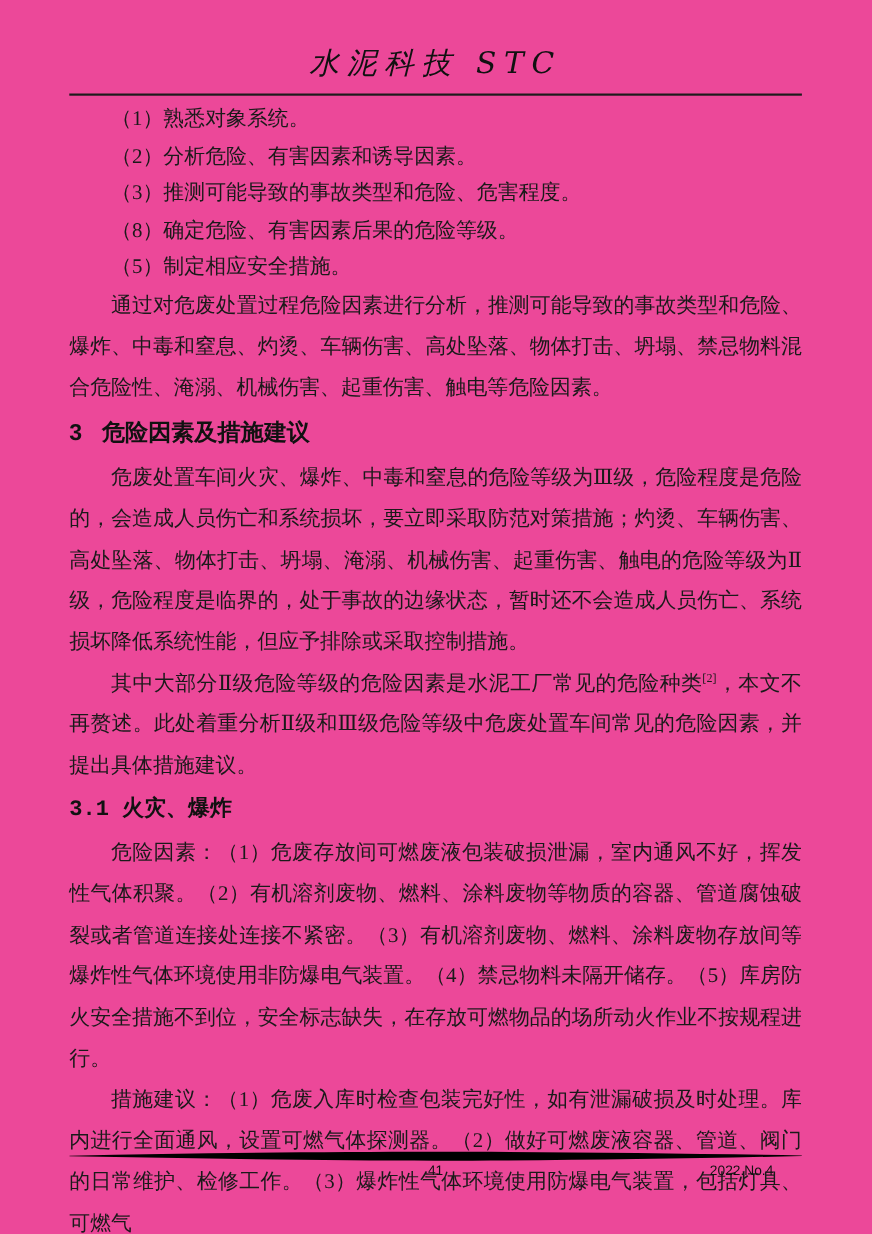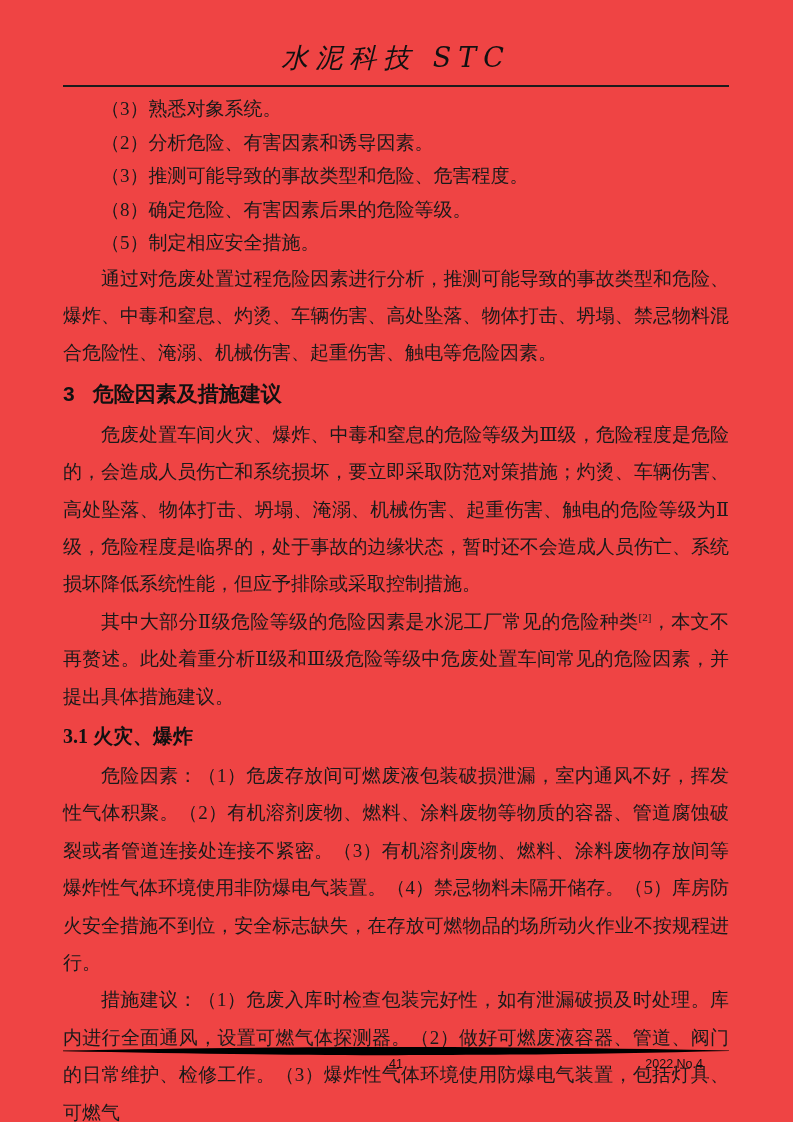--- a/index.html
+++ b/index.html
@@ -2,21 +2,21 @@
 <html lang="zh"><head>
 <meta charset="utf-8">
 <style>
   * { margin: 0; padding: 0; box-sizing: border-box; }
   html, body { background: #e8e8e8; }
   .page {
     position: relative;
     width: 793px;
     height: 1122px;
     margin: 0 auto;
-    background: #ef4444;
+    background: #ec4899;
     overflow: hidden;
     font-family: "Liberation Serif", "DejaVu Serif", serif;
     color: #1a1a1a;
   }
   
   .header { padding: 42px 64px 0 63px; }
   .journal-title {
     text-align: center;
     font-size: 27px;
     line-height: 32px;
@@ -48,21 +48,21 @@
   .sec-h2 {
     font-family: Liberation Sans, sans-serif;
     font-weight: bold;
     font-size: 21px;
     line-height: 26px;
     margin: 9px 0 9px 0;
     color: #111;
   }
   .sec-h2 .h-num { margin-right: 18px; }
   .sec-h3 {
-    font-family: Liberation Serif, serif;
+    font-family: Liberation Mono, monospace;
     font-weight: bold;
     font-size: 20px;
     line-height: 25px;
     margin: 9px 0 8px 0;
     color: #111;
   }
   sup.ref {
     font-size: 11px;
     line-height: 0;
     vertical-align: super;
@@ -99,21 +99,21 @@
 
 <div class="page">
 
   <div class="header">
     <div class="journal-title">水泥科技 STC</div>
     <div class="header-rule"></div>
   </div>
 
   <div class="content">
 
-    <p class="list-item">（3）熟悉对象系统。</p>
+    <p class="list-item">（1）熟悉对象系统。</p>
     <p class="list-item">（2）分析危险、有害因素和诱导因素。</p>
     <p class="list-item">（3）推测可能导致的事故类型和危险、危害程度。</p>
     <p class="list-item">（8）确定危险、有害因素后果的危险等级。</p>
     <p class="list-item">（5）制定相应安全措施。</p>
 
     <p class="para">通过对危废处置过程危险因素进行分析，推测可能导致的事故类型和危险、爆炸、中毒和窒息、灼烫、车辆伤害、高处坠落、物体打击、坍塌、禁忌物料混合危险性、淹溺、机械伤害、起重伤害、触电等危险因素。</p>
 
     <h2 class="sec-h2">
       <span class="h-num">3</span><span>危险因素及措施建议</span>
     </h2>

